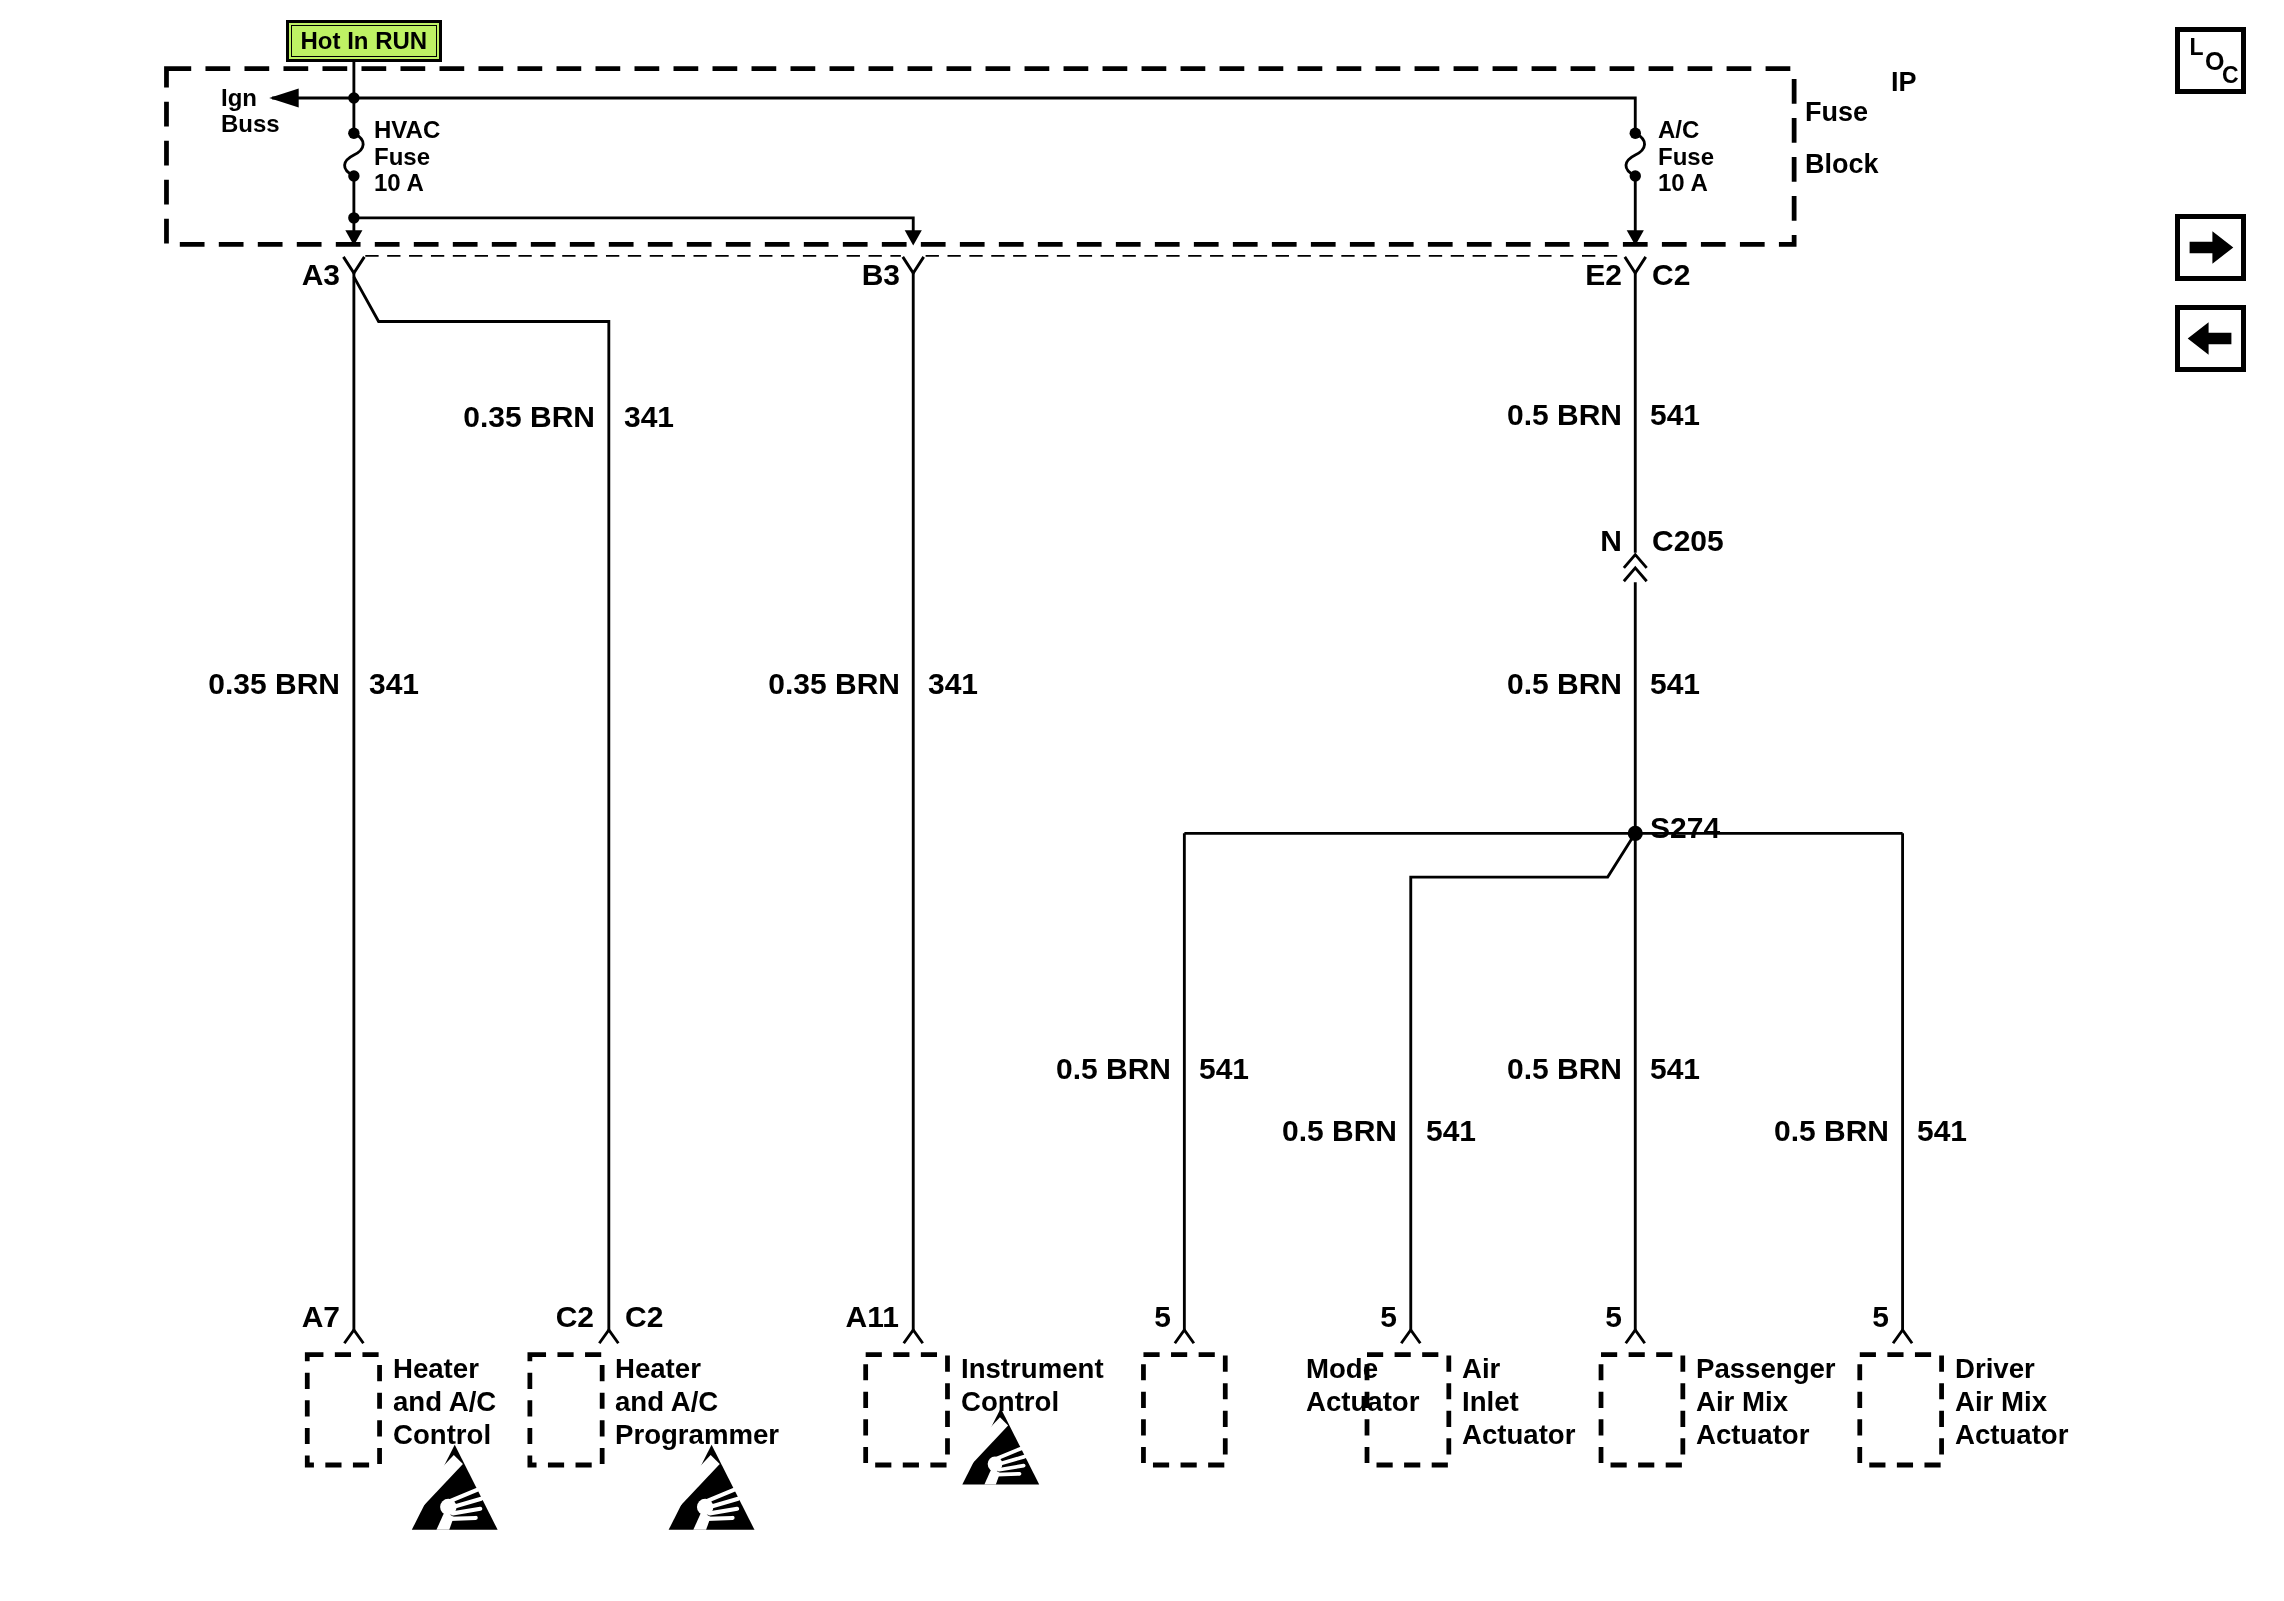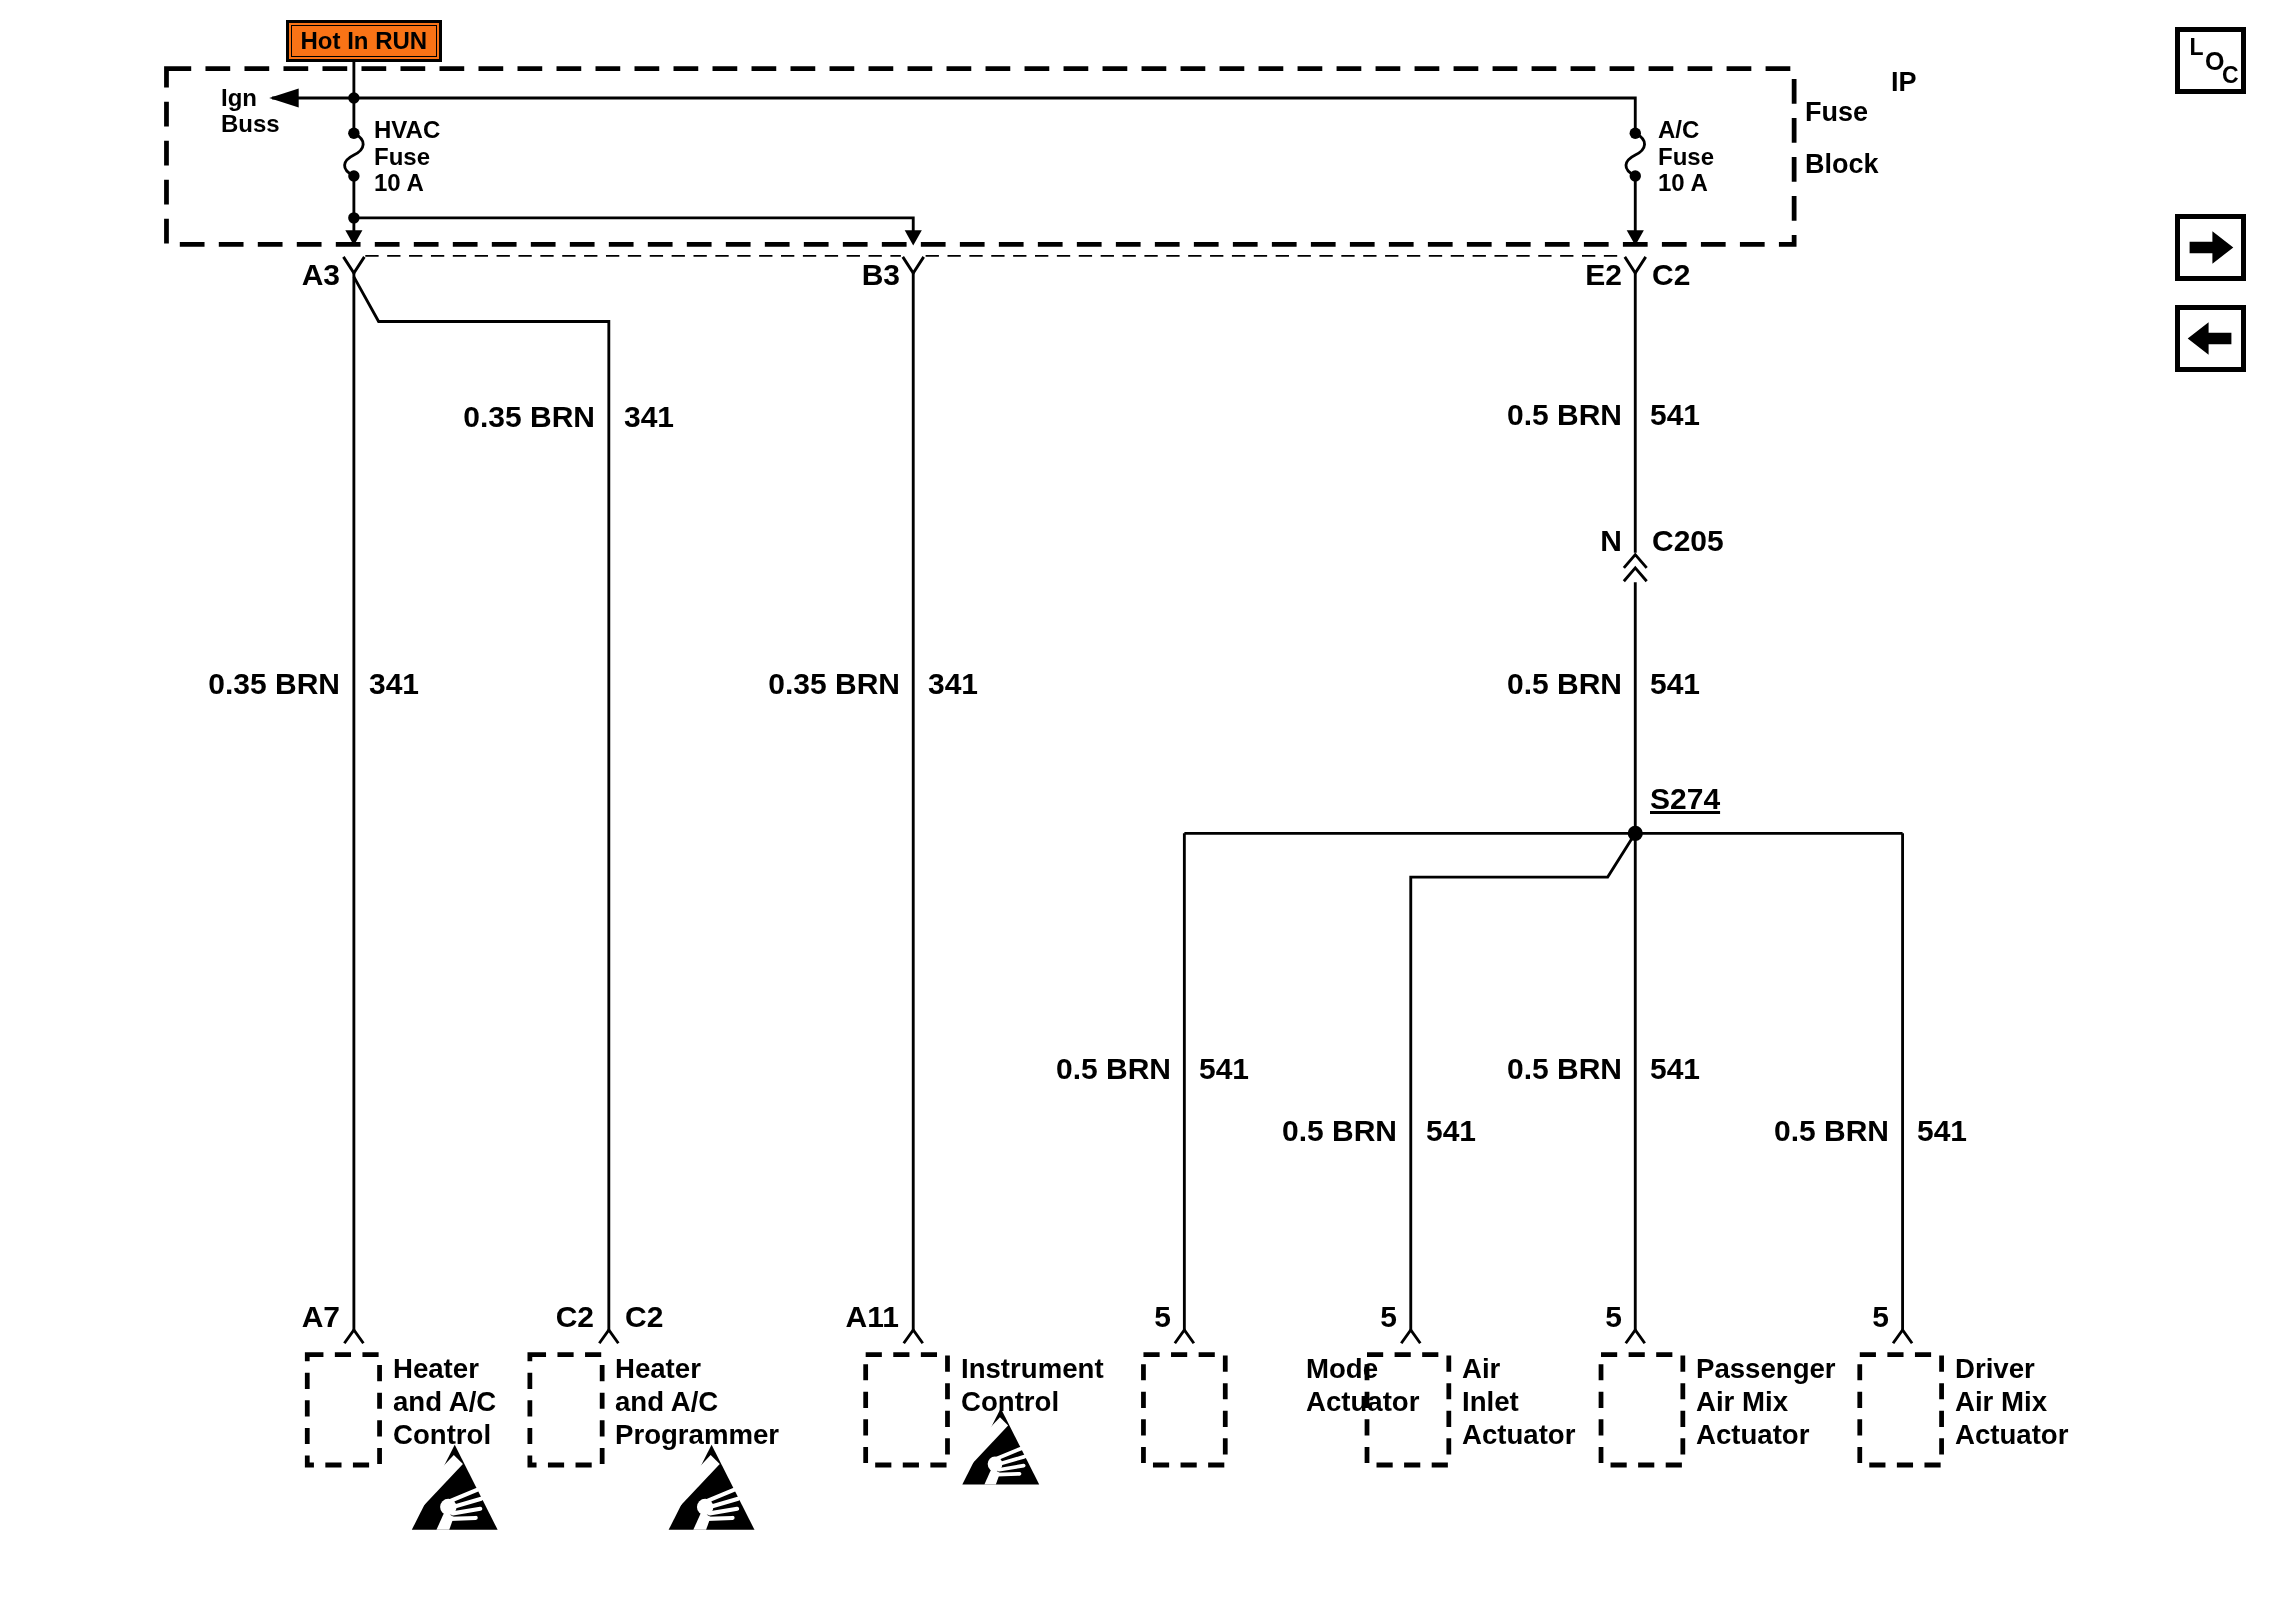--- a/index.html
+++ b/index.html
@@ -5,21 +5,21 @@
   html,body{margin:0;padding:0;background:#fff;}
   #stage{position:relative;width:2285px;height:1602px;background:#fff;overflow:hidden;
          font-family:"Liberation Sans",sans-serif;color:#000;}
   svg.layer{position:absolute;left:0;top:0;}
   .t{position:absolute;font:700 30px "Liberation Sans",sans-serif;color:#000;
      white-space:nowrap;line-height:1.05;}
   .r{transform:translateX(-100%);}
   .small{font-size:24px;line-height:27px;}
   .blk{font-size:27px;line-height:30px;}
   .comp{position:absolute;font:700 27.6px "Liberation Sans",sans-serif;line-height:33px;white-space:nowrap;}
-  .hot-box{position:absolute;left:286px;top:20px;border:3.8px solid #000;background:#f97316;text-align:center;}
+  .hot-box{position:absolute;left:286px;top:20px;border:3.8px solid #000;background:#bef264;text-align:center;}
   .hot-inner{border:1.9px solid #000;margin:1.9px;padding:1px 8.6px;font:700 24px "Liberation Sans",sans-serif;white-space:nowrap;}
   .navbox{position:absolute;left:2175px;width:61px;height:57px;border:5.7px solid #000;background:#fff;}
   .navbox svg{display:block;width:100%;height:100%;}
   .locL{position:absolute;left:9.5px;top:1.9px;font:700 23px "Liberation Sans",sans-serif;}
   .locO{position:absolute;left:25px;top:15px;font:700 25px "Liberation Sans",sans-serif;}
   .locC{position:absolute;left:42px;top:30px;font:700 23px "Liberation Sans",sans-serif;}
 </style>
 </head>
 <body>
 
@@ -150,21 +150,21 @@
   <span class="t blk" style="left:1805px;top:97px;">Fuse</span>
   <span class="t blk" style="left:1805px;top:127px;margin-top:22px;">Block</span>
 
   <span class="t r" style="left:340px;top:259px;">A3</span>
   <span class="t r" style="left:900px;top:259px;">B3</span>
   <span class="t r" style="left:1622px;top:259px;">E2</span>
   <span class="t" style="left:1652px;top:259px;">C2</span>
 
   <span class="t r" style="left:1622px;top:525px;">N</span>
   <span class="t" style="left:1652px;top:525px;">C205</span>
-  <span class="t" style="left:1650px;top:783px;text-decoration:underline;">S274</span>
+  <span class="t" style="left:1650px;top:812px;">S274</span>
 
   <span class="t r" style="left:340px;top:668px;">0.35 BRN</span>
   <span class="t" style="left:369px;top:668px;">341</span>
   <span class="t r" style="left:595px;top:401px;">0.35 BRN</span>
   <span class="t" style="left:624px;top:401px;">341</span>
   <span class="t r" style="left:900px;top:668px;">0.35 BRN</span>
   <span class="t" style="left:928px;top:668px;">341</span>
   <span class="t r" style="left:1622px;top:399px;">0.5 BRN</span>
   <span class="t" style="left:1650px;top:399px;">541</span>
   <span class="t r" style="left:1622px;top:668px;">0.5 BRN</span>

